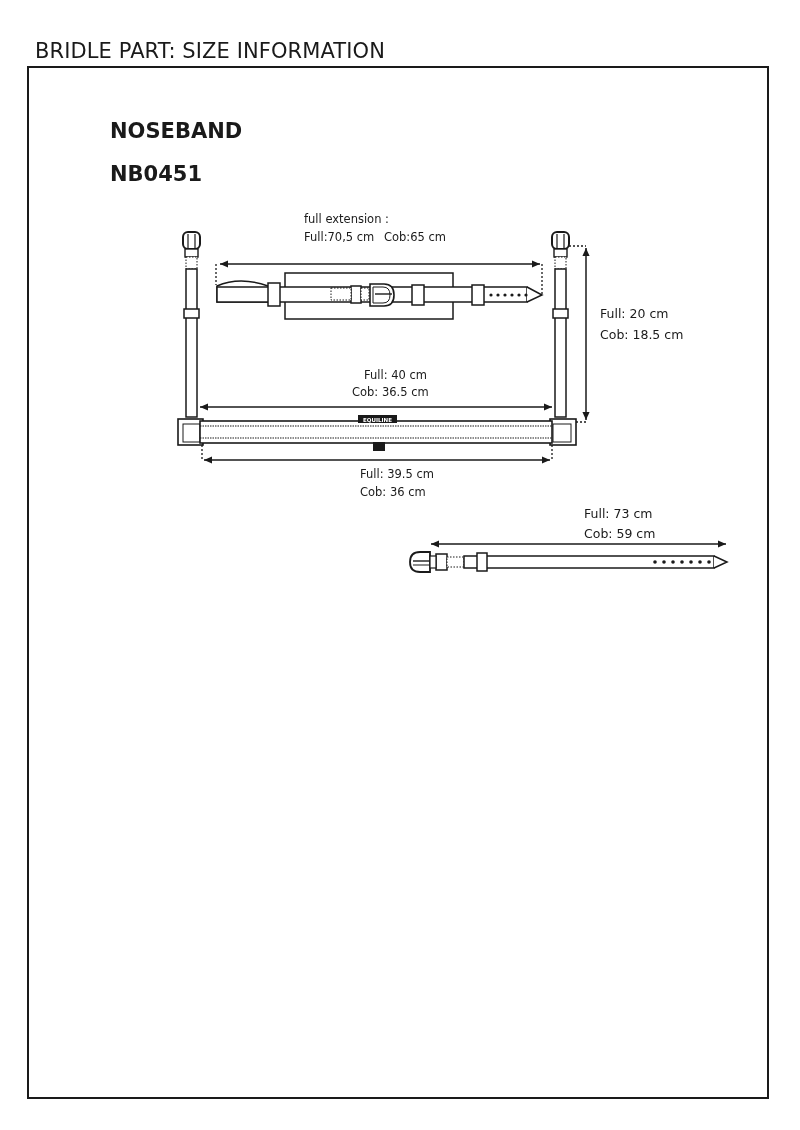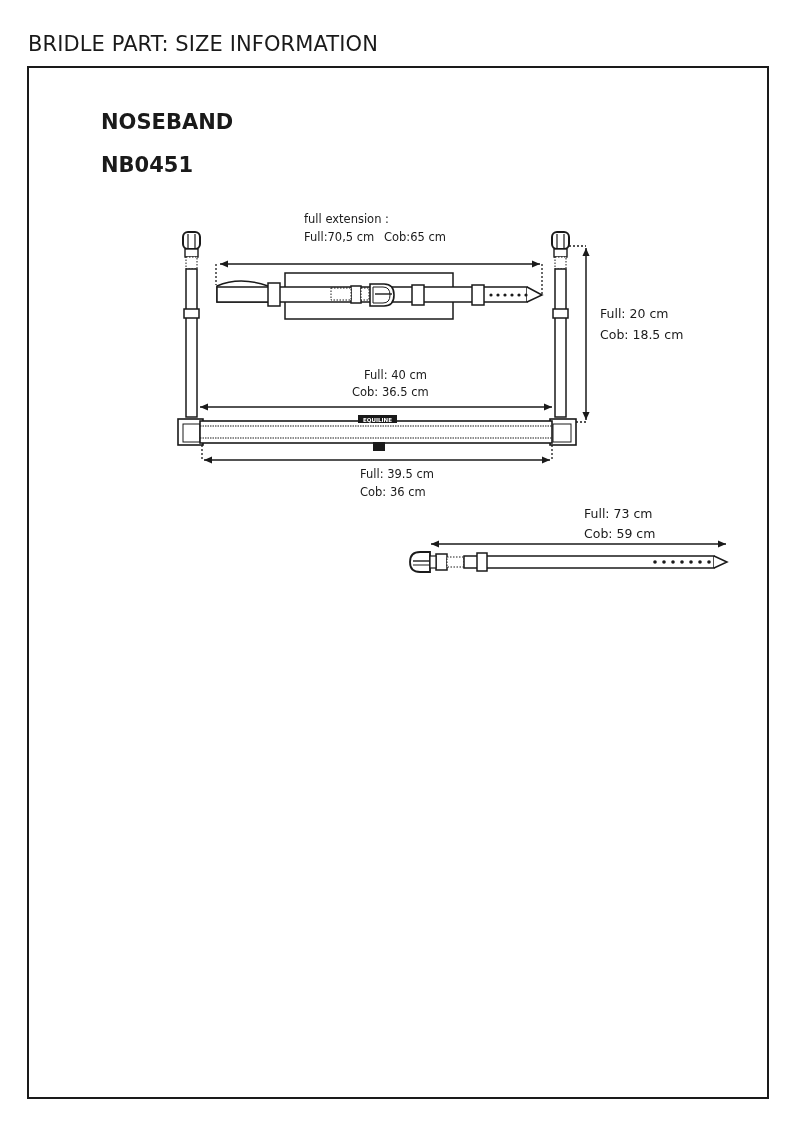--- a/index.html
+++ b/index.html
@@ -1,22 +1,22 @@
 <!DOCTYPE html>
 <html><head>
 <meta charset="utf-8">
 <style>
   html, body { margin: 0; padding: 0; background: #ffffff; }
   body { width: 800px; height: 1130px; position: relative; overflow: hidden;
          font-family: "DejaVu Sans", "Liberation Sans", sans-serif; color: #1a1a1a; }
   .page-title { position: absolute; left: 28px; top: 30px; font-size: 21px; letter-spacing: 0.1px;
-                font-weight: normal; margin: 0; line-height: 28px; }
+                font-weight: normal; margin: 7px; line-height: 28px; }
   .frame { position: absolute; left: 27px; top: 66px; width: 742px; height: 1033px;
            border: 2px solid #1a1a1a; box-sizing: border-box; }
-  .product-name, .product-code { position: absolute; left: 94px; font-size: 21px; margin: 7px; line-height: 28px; }
+  .product-name, .product-code { position: absolute; left: 94px; font-size: 21px; margin: 16px; line-height: 28px; }
   .product-name { top: 101px; }
   .product-code { top: 144px; }
   svg.drawing { position: absolute; left: 0; top: 0; }
   svg text { font-family: "DejaVu Sans", "Liberation Sans", sans-serif; fill: #1a1a1a; }
   .lbl-small { font-size: 11.5px; }
   .lbl-med { font-size: 12.5px; }
 </style>
 </head>
 <body>
 

